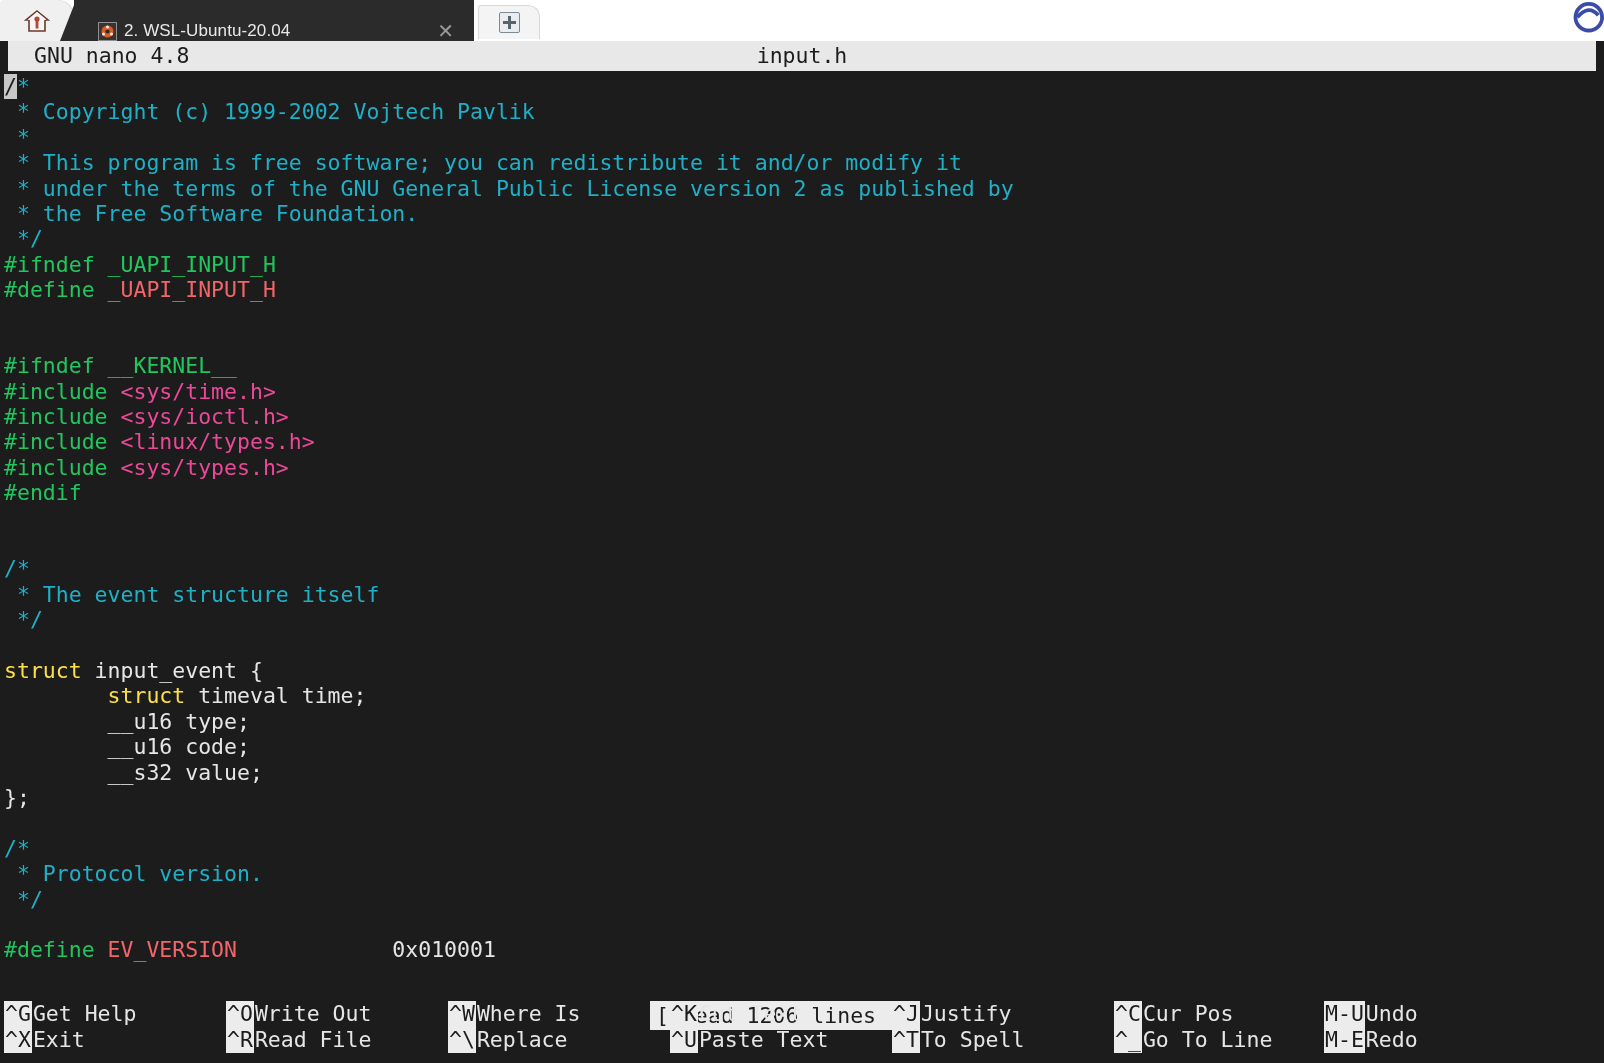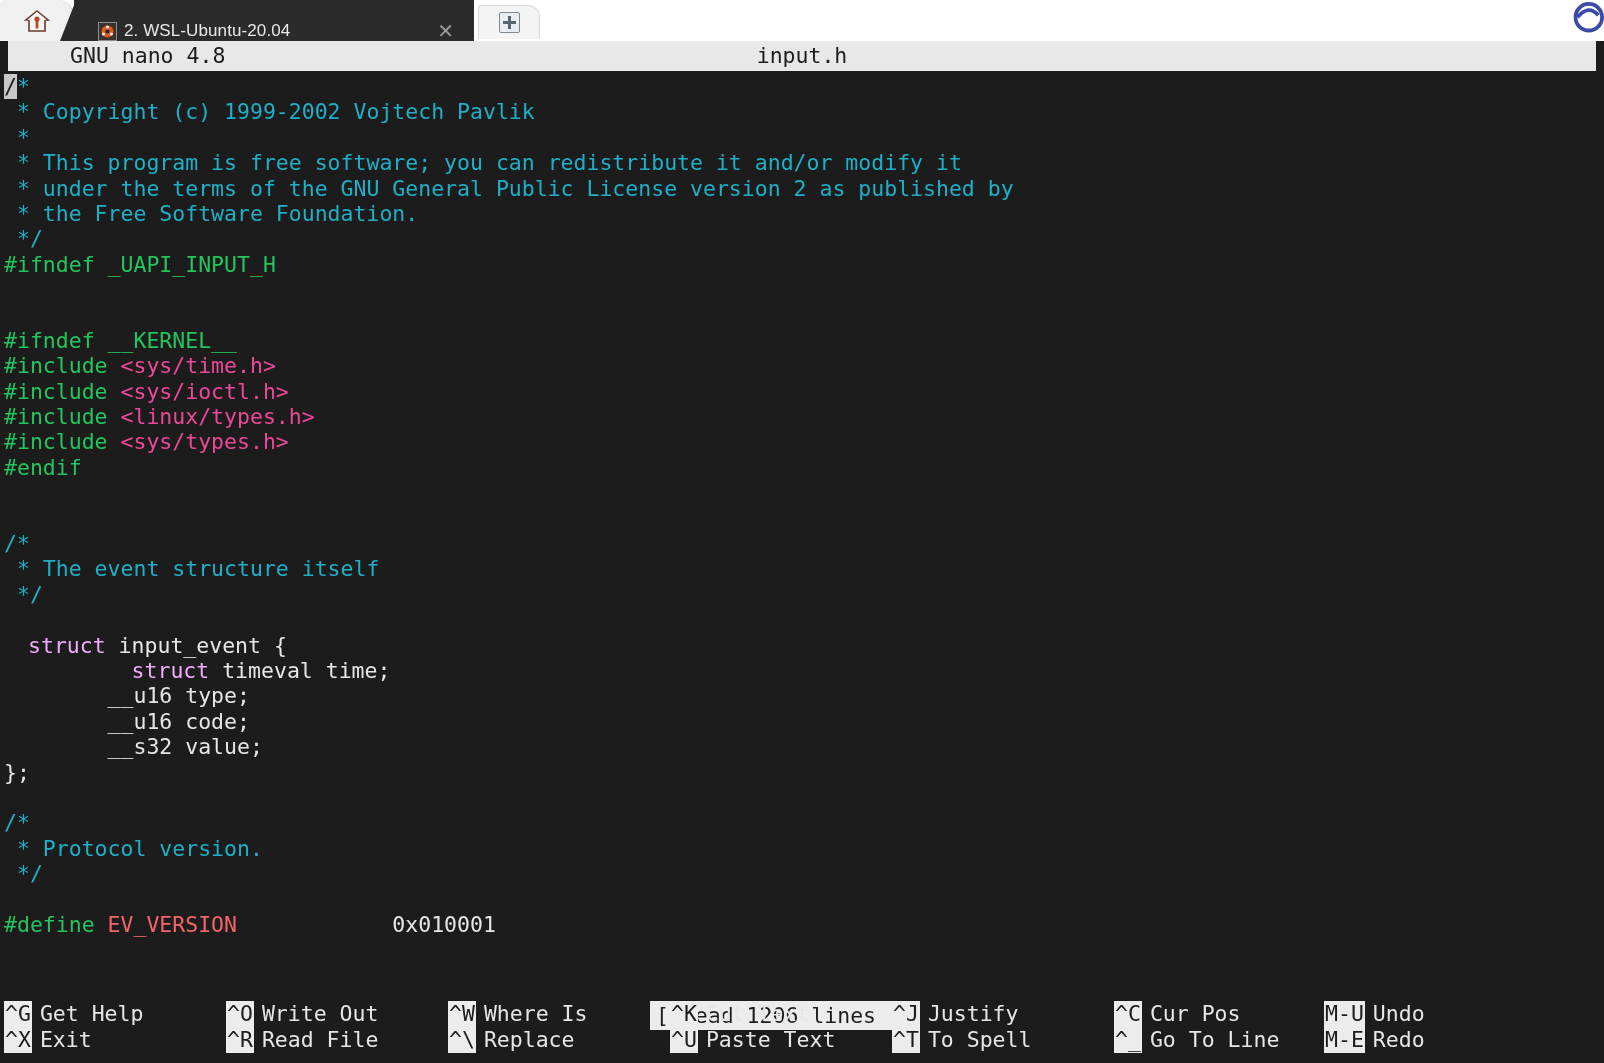--- a/index.html
+++ b/index.html
@@ -133,21 +133,20 @@
   .nano-titlebar {
     background: #e8e8e8;
     color: #1c1c1c;
     height: 30px;
     display: flex;
     align-items: center;
     position: relative;
     margin: 0 8px 0 8px;
     font-size: 21.5px;
     letter-spacing: 0px;
-    padding-left: 36px;
   }
   .nano-titlebar .ver { padding-left: 26px; }
   .nano-titlebar .fname {
     position: absolute;
     left: 0; right: 0;
     text-align: center;
   }
 
   .editor {
     padding: 3px 0 0 4px;
@@ -156,21 +155,21 @@
     overflow: hidden;
     box-sizing: border-box;
   }
   .line { white-space: pre; height: 25.4px; }
 
   
   .c-comment { color: #1fb0c8; }
   .c-pre     { color: #22c55e; }
   .c-def     { color: #f2656a; }
   .c-inc     { color: #ec4899; }
-  .c-kw      { color: #f0abfc; margin-left: 24px; }
+  .c-kw      { color: #fde047; }
   .c-plain   { color: #e6e6e6; }
   .cursor    { background:#c8c8c8; color:#1c1c1c; }
 
   
   .statusmsg {
     position: absolute;
     left: 650px;
     top: 960px;
     background: #ececec;
     color: #1c1c1c;
@@ -194,21 +193,21 @@
     line-height: 26px;
     white-space: pre;
   }
   .hkey {
     background: #ececec;
     color: #1c1c1c;
     padding: 0 1px;
   }
   .hlabel {
     color: #e6e6e6;
-    padding-left: 8px;
+    padding-left: 1px;
   }
 </style>
 </head>
 <body>
 
 <div class="tabstrip">
 
   <div class="home-tab">
     <span class="home-icon">
       <svg width="26" height="26" viewBox="0 0 26 26">
@@ -257,20 +256,21 @@
 
   <div class="editor" id="editor">
       <div class="line"><span class="cursor">/</span><span class="c-comment">*</span></div>
       <div class="line"><span class="c-comment"> * Copyright (c) 1999-2002 Vojtech Pavlik</span></div>
       <div class="line"><span class="c-comment"> *</span></div>
       <div class="line"><span class="c-comment"> * This program is free software; you can redistribute it and/or modify it</span></div>
       <div class="line"><span class="c-comment"> * under the terms of the GNU General Public License version 2 as published by</span></div>
       <div class="line"><span class="c-comment"> * the Free Software Foundation.</span></div>
       <div class="line"><span class="c-comment"> */</span></div>
       <div class="line"><span class="c-pre">#ifndef </span><span class="c-pre">_UAPI_INPUT_H</span></div>
+      <div class="line"><span class="c-pre">#define </span><span class="c-def">_UAPI_INPUT_H</span></div>
       <div class="line">&nbsp;</div>
       <div class="line">&nbsp;</div>
       <div class="line"><span class="c-pre">#ifndef </span><span class="c-pre">__KERNEL__</span></div>
       <div class="line"><span class="c-pre">#include </span><span class="c-inc">&lt;sys/time.h&gt;</span></div>
       <div class="line"><span class="c-pre">#include </span><span class="c-inc">&lt;sys/ioctl.h&gt;</span></div>
       <div class="line"><span class="c-pre">#include </span><span class="c-inc">&lt;linux/types.h&gt;</span></div>
       <div class="line"><span class="c-pre">#include </span><span class="c-inc">&lt;sys/types.h&gt;</span></div>
       <div class="line"><span class="c-pre">#endif</span></div>
       <div class="line">&nbsp;</div>
       <div class="line">&nbsp;</div>

